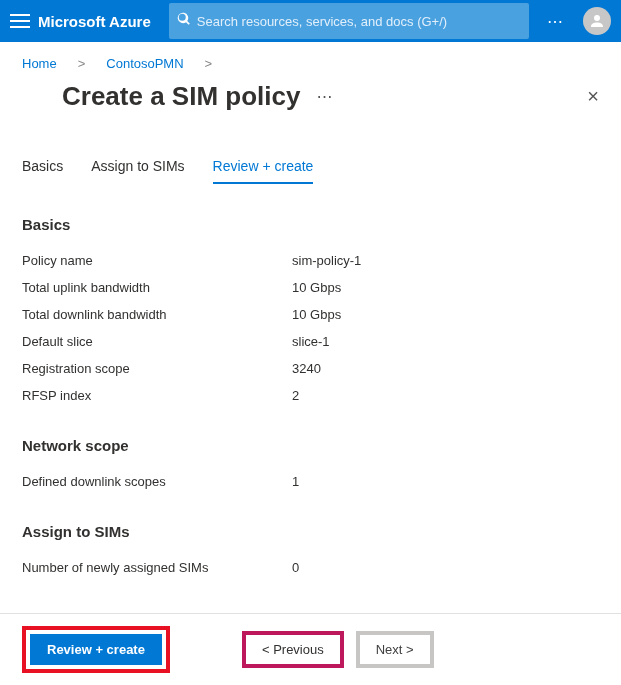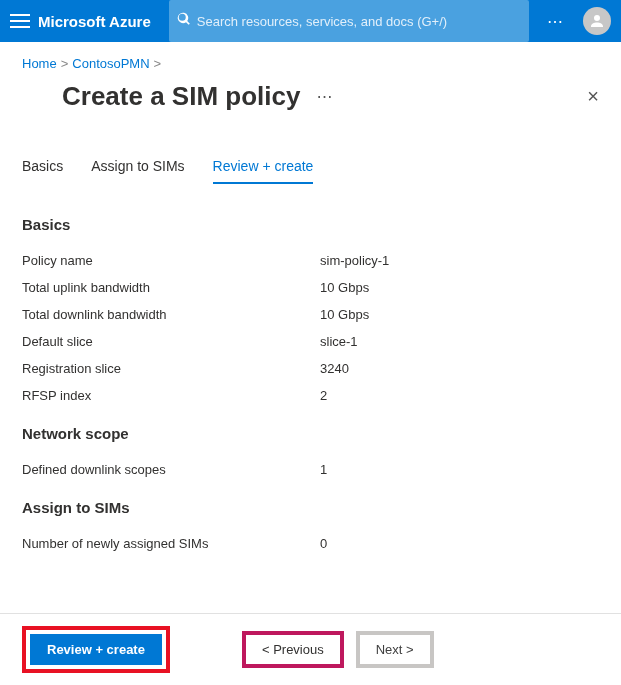--- a/index.html
+++ b/index.html
@@ -1,48 +1,48 @@
 <!DOCTYPE html>
 <html><head>
 <meta charset="utf-8">
 <style>
   * { box-sizing: border-box; margin: 0; padding: 0; }
   html, body { width: 621px; height: 685px; font-family: "Segoe UI", Arial, sans-serif; background: #fff; overflow: hidden; }
   .topbar { height: 42px; background: #0078d4; color: #fff; display: flex; align-items: center; padding: 0 10px; gap: 8px; }
   .hamburger { width: 20px; height: 20px; display: flex; flex-direction: column; justify-content: center; gap: 4px; cursor: pointer; }
   .hamburger div { height: 2px; background: #fff; }
   .brand { font-weight: 600; font-size: 15px; white-space: nowrap; }
-  .search-wrap { flex: 1; margin-left: 10px; display: flex; align-items: center; background: #4aa1e0; border-radius: 2px; height: 42px; padding: 0 8px; }
+  .search-wrap { flex: 1; margin-left: 10px; display: flex; align-items: center; background: #4aa1e0; border-radius: 2px; height: 36px; padding: 0 8px; }
   .search-icon svg { width: 14px; height: 14px; fill: #fff; }
   .search-input { flex: 1; background: transparent; border: none; outline: none; color: #fff; font-size: 13px; padding-left: 6px; }
   .search-input::placeholder { color: #e1effa; }
   .top-more { margin: 0 10px; letter-spacing: 2px; cursor: pointer; font-size: 16px; }
   .avatar { width: 28px; height: 28px; border-radius: 50%; background: #c7c7c7; display: flex; align-items: center; justify-content: center; }
   .avatar svg { width: 18px; height: 18px; fill: #fff; }
 
-  .breadcrumb { display: flex; align-items: center; gap: 4px; padding: 14px 22px 6px 22px; font-size: 13px; }
+  .breadcrumb { display: flex; align-items: center; gap: 21px; padding: 14px 22px 6px 22px; font-size: 13px; }
   .breadcrumb a { color: #0078d4; text-decoration: none; cursor: pointer; }
   .breadcrumb .sep { color: #888; }
 
   .page-head { display: flex; align-items: center; padding: 4px 22px 18px 22px; margin-left: 40px; }
   .page-title { font-size: 26px; font-weight: 600; color: #323130; flex: 0 0 auto; }
   .page-more { margin-left: 16px; color: #555; letter-spacing: 2px; cursor: pointer; }
   .page-close { margin-left: auto; font-size: 20px; color: #555; cursor: pointer; font-weight: 300; }
 
   .tabs { display: flex; gap: 28px; padding: 0 22px; border-bottom: 0; margin-top: 20px; }
   .tab { font-size: 14px; color: #323130; padding: 8px 0 10px 0; cursor: pointer; }
   .tab.active { color: #0078d4; position: relative; }
   .tab.active::after { content: ""; position: absolute; left: 0; right: 0; bottom: 0; height: 2px; background: #0078d4; }
 
   .content { padding: 26px 22px 10px 22px; font-size: 13px; color: #323130; }
   .section-title { font-weight: 600; font-size: 15px; margin-bottom: 14px; margin-top: 6px; }
-  .section-title.nt { margin-top: 16px; }
+  .section-title.nt { margin-top: 28px; }
   .kv { display: flex; padding: 6px 0; }
   .kv .k { width: 270px; color: #323130; }
-  .kv .v { color: #323130; margin-left: 28px; }
+  .kv .v { color: #323130; }
 
   .footer { position: absolute; left: 0; right: 0; bottom: 0; border-top: 1px solid #e1e1e1; padding: 12px 22px; display: flex; align-items: center; gap: 12px; background: #fff; }
   .btn { font-size: 13px; padding: 7px 16px; border: 4px solid #be185d; background: #fff; color: #323130; cursor: pointer; }
   .btn-primary { background: #0078d4; border: 1px solid #0078d4; color: #fff; font-weight: 600; }
   .btn-disabled { color: #404040; border-color: #c8c6c4; cursor: default; }
   .highlight-box { border: 4px solid #e81123; padding: 4px; display: inline-flex; margin-right: 60px; }
 </style>
 </head>
 <body>
 
@@ -102,21 +102,21 @@
   </div>
   <div class="kv">
     <div class="k">Total downlink bandwidth</div>
     <div class="v">10 Gbps</div>
   </div>
   <div class="kv">
     <div class="k">Default slice</div>
     <div class="v">slice-1</div>
   </div>
   <div class="kv">
-    <div class="k">Registration slice</div>
+    <div class="k">Registration scope</div>
     <div class="v">3240</div>
   </div>
   <div class="kv">
     <div class="k">RFSP index</div>
     <div class="v">2</div>
   </div>
 
   <div class="section-title nt">Network scope</div>
   <div class="kv">
     <div class="k">Defined downlink scopes</div>

